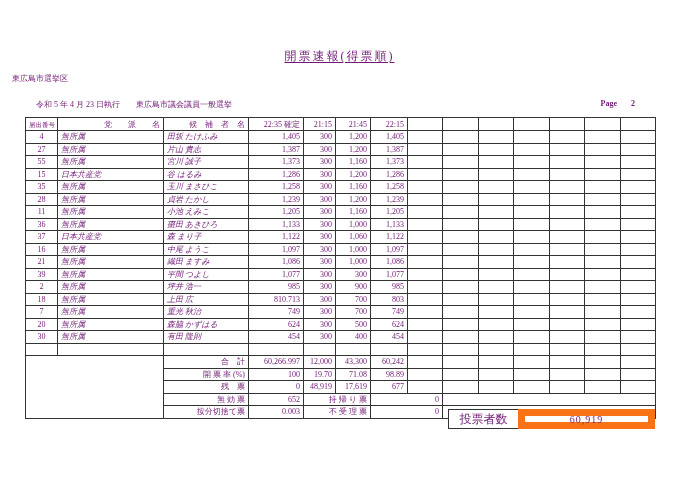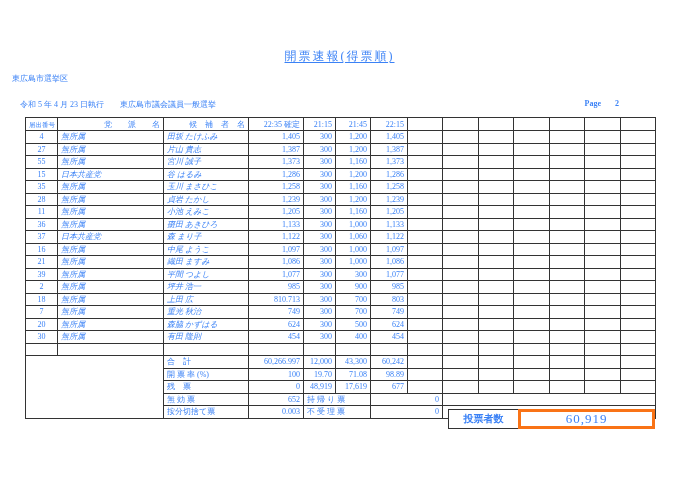--- a/index.html
+++ b/index.html
@@ -1,42 +1,42 @@
 <!DOCTYPE html>
 <html><head>
 <meta charset="utf-8">
 <style>
   html,body{margin:0;padding:0;background:#fff;}
   .sheet{position:relative;width:679px;height:480px;background:#ffffff;
-         font-family:"Liberation Serif","DejaVu Serif",serif;color:#3b82f6;overflow:hidden;}
+         font-family:"Liberation Serif","DejaVu Serif",serif;color:#701a75;overflow:hidden;}
   .title{position:absolute;top:48px;left:0;width:100%;text-align:center;
          font-size:12px;letter-spacing:2px;text-decoration:underline;text-underline-offset:2px;}
   .district{position:absolute;top:73px;left:12px;font-size:8px;}
-  .meta{position:absolute;top:99px;left:20px;width:627px;font-size:8px;}
+  .meta{position:absolute;top:99px;left:36px;width:627px;font-size:8px;}
   .election-name{margin-left:16px;}
   .page-no{position:absolute;right:28px;top:0;font-weight:bold;}
   .page-no .num{margin-left:14px;}
   table.main{position:absolute;left:25px;top:117px;width:630px;border-collapse:collapse;
              table-layout:fixed;font-size:8px;}
   table.main td,table.main th{border:1px solid #333;padding:0 3px;height:11.5px;
              line-height:11px;overflow:hidden;white-space:nowrap;font-weight:normal;}
   table.main thead th{height:12px;text-align:right;}
   .td-center{text-align:center;}
   .td-left{text-align:left;font-style:italic;}
   .td-num{text-align:right;}
   .spacer-row td{height:23px;}
   .merged-left{border:1px solid #333;}
-  .sum-label{text-align:left;}
+  .sum-label{text-align:right;}
   .blank{border:none;border-right:1px solid #333;}
   .blank-last{border:none;border-right:1px solid #333;border-bottom:1px solid #333;}
   .voters-box{position:absolute;left:448px;top:409px;width:207px;height:20px;display:flex;
               box-sizing:border-box;background:#fff;}
-  .voters-label{width:70px;border:1px solid #333;border-right:none;font-size:10px;
-              display:flex;align-items:center;justify-content:center;box-sizing:border-box;font-weight:bold;}
-  .voters-value{flex:1;border:3px solid #f97316;font-size:13px;letter-spacing:1px;
+  .voters-label{width:70px;border:1px solid #333;border-right:none;font-size:12px;
+              display:flex;align-items:center;justify-content:center;box-sizing:border-box;}
+  .voters-value{flex:1;border:7px solid #f97316;font-size:10px;letter-spacing:1px;
               display:flex;align-items:center;justify-content:center;box-sizing:border-box;}
 </style>
 </head>
 <body>
 
 <div class="sheet">
 
   <div class="title">開票速報(得票順)</div>
 
   <div class="district">東広島市選挙区</div>

